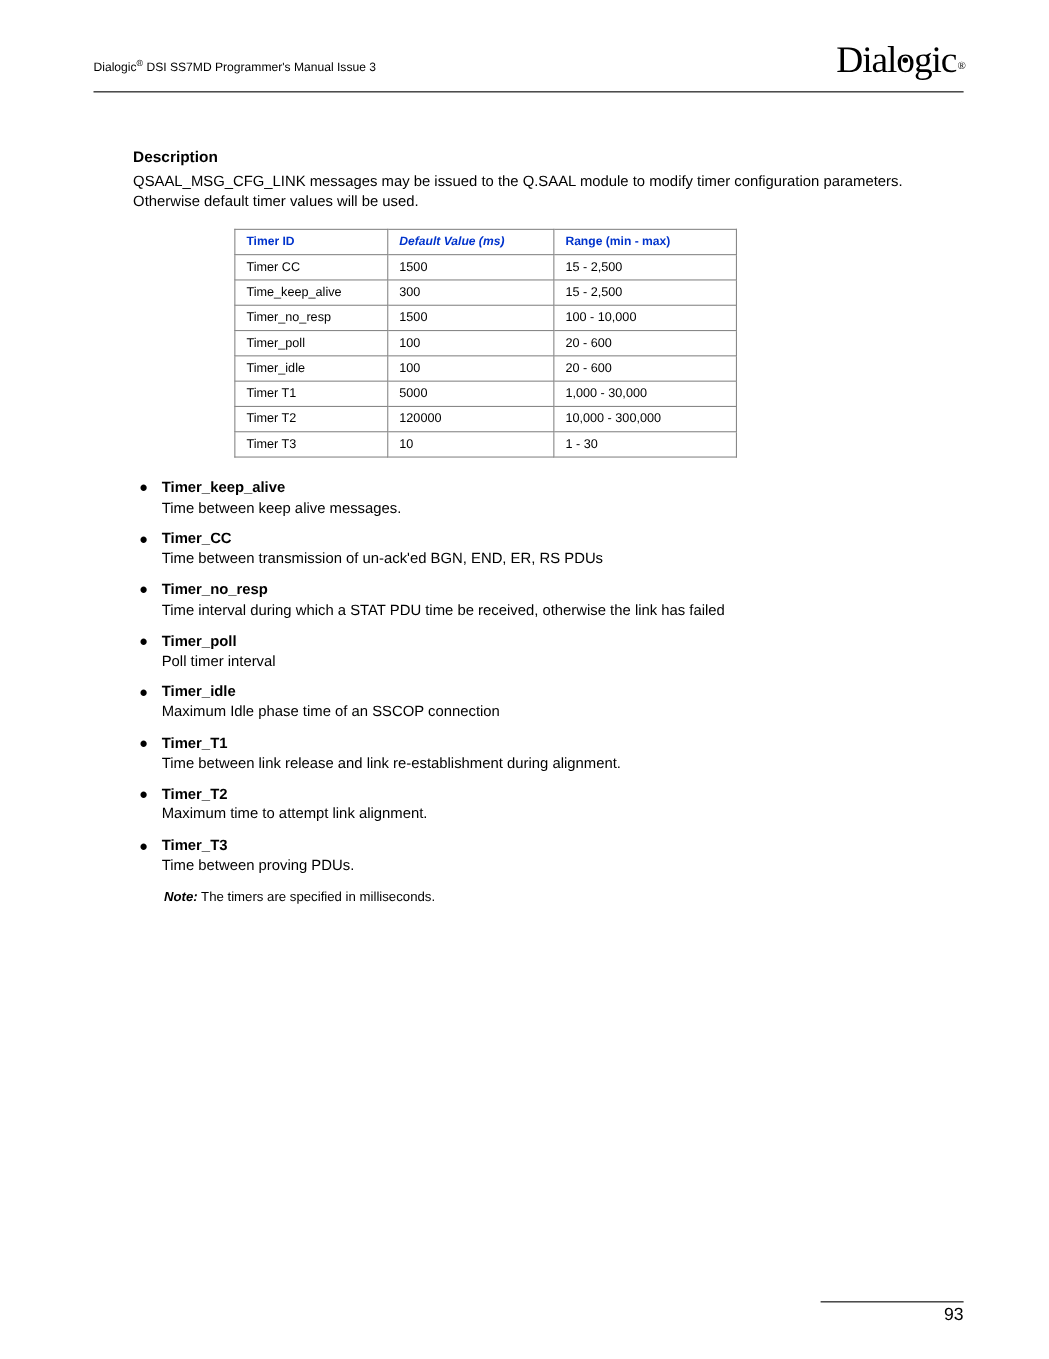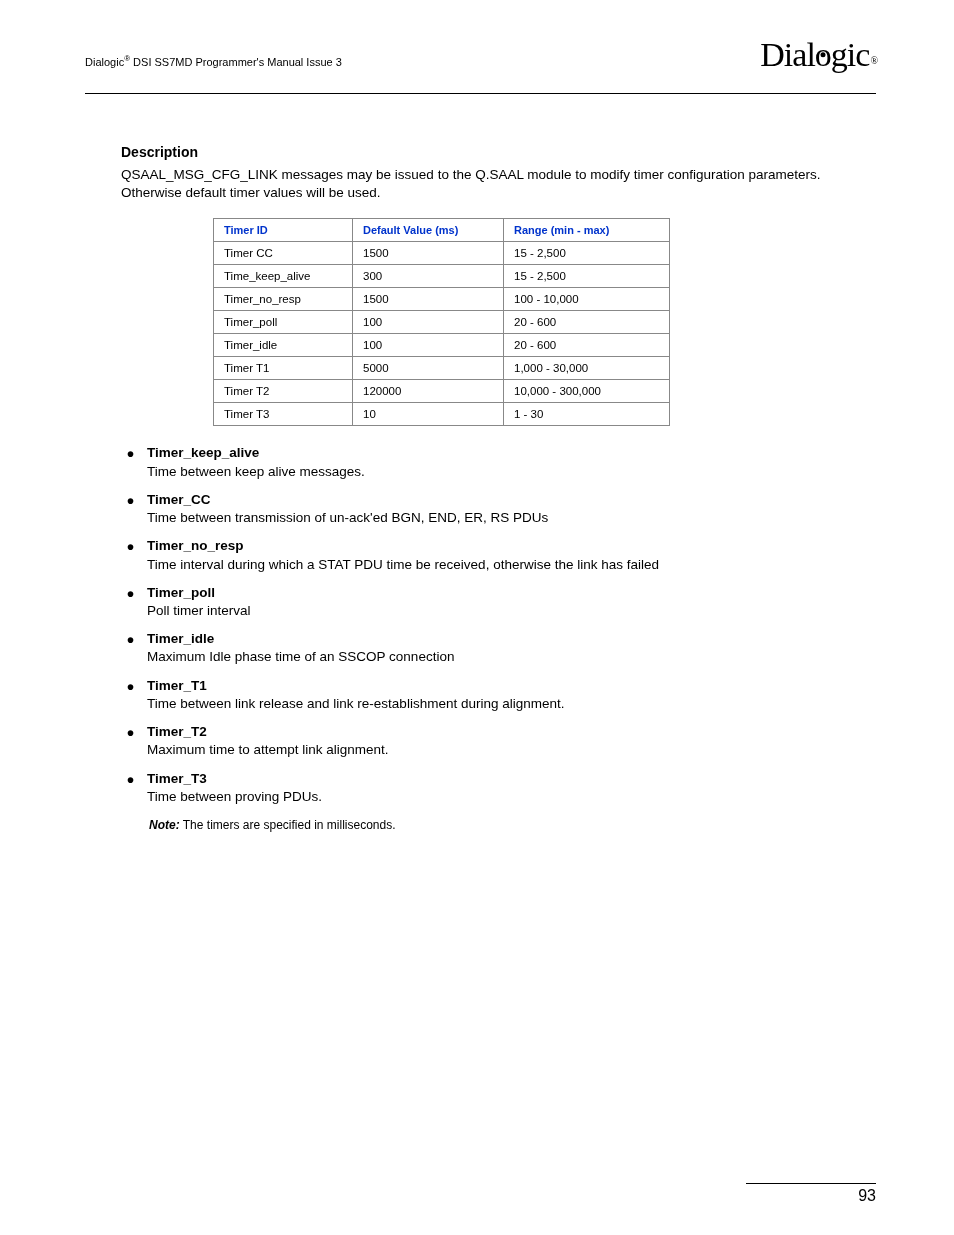--- a/index.html
+++ b/index.html
@@ -15,21 +15,21 @@
   }
   .page {
     padding: 38px 78px 0 85px;
     box-sizing: border-box;
   }
   .header-row {
     display: flex;
     justify-content: space-between;
     align-items: flex-end;
     border-bottom: 1.5px solid #000;
-    padding-bottom: 19px;
+    padding-bottom: 9px;
   }
   .header-left {
     font-size: 11px;
     padding-bottom: 6px;
   }
   .header-left sup {
     font-size: 8px;
     vertical-align: super;
   }
   .logo {
@@ -72,21 +72,21 @@
     padding: 5px 10px;
     text-align: left;
     vertical-align: middle;
   }
   table.timer-table th {
     color: #0033cc;
     font-weight: bold;
     font-size: 11px;
   }
   .col-id { width: 118px; }
-  .col-def { width: 130px; }
+  .col-def { width: 130px; font-style: italic; }
   .col-range { width: 145px; }
   ul.definitions {
     list-style: none;
     padding: 0;
     margin: 0 0 0 6px;
   }
   ul.definitions li {
     position: relative;
     padding-left: 20px;
     margin-bottom: 10px;

